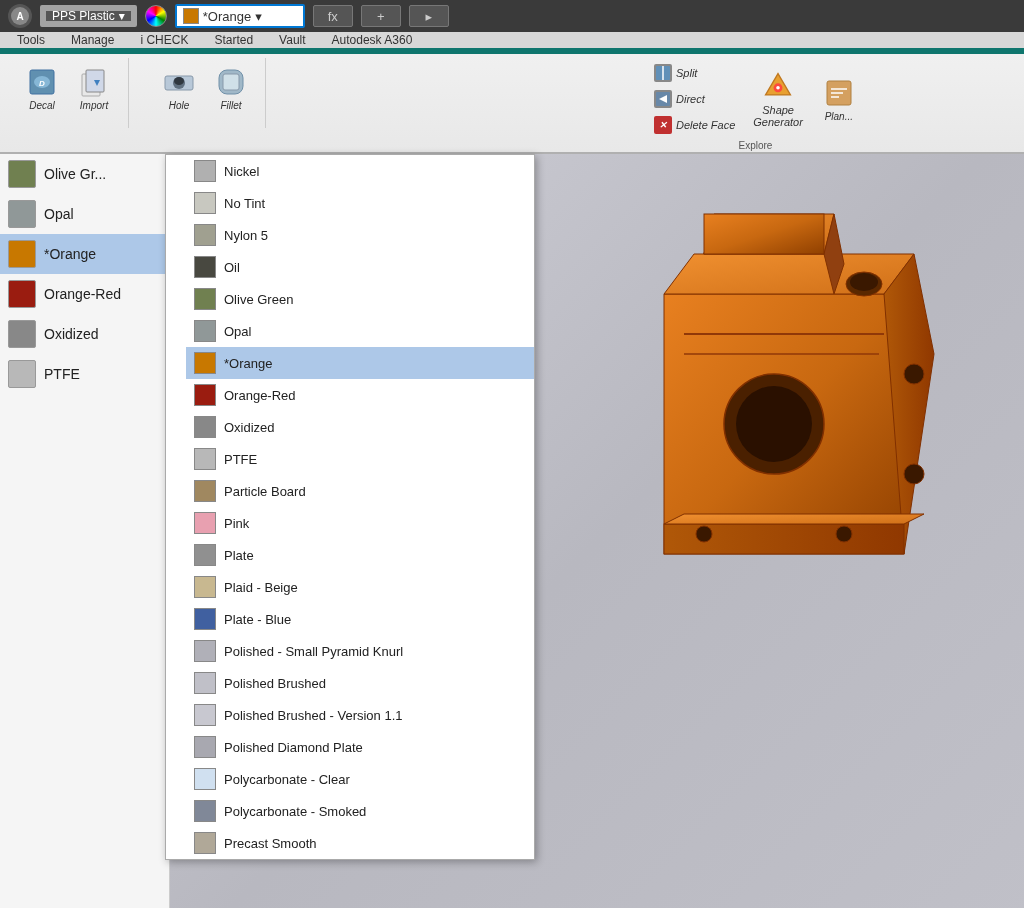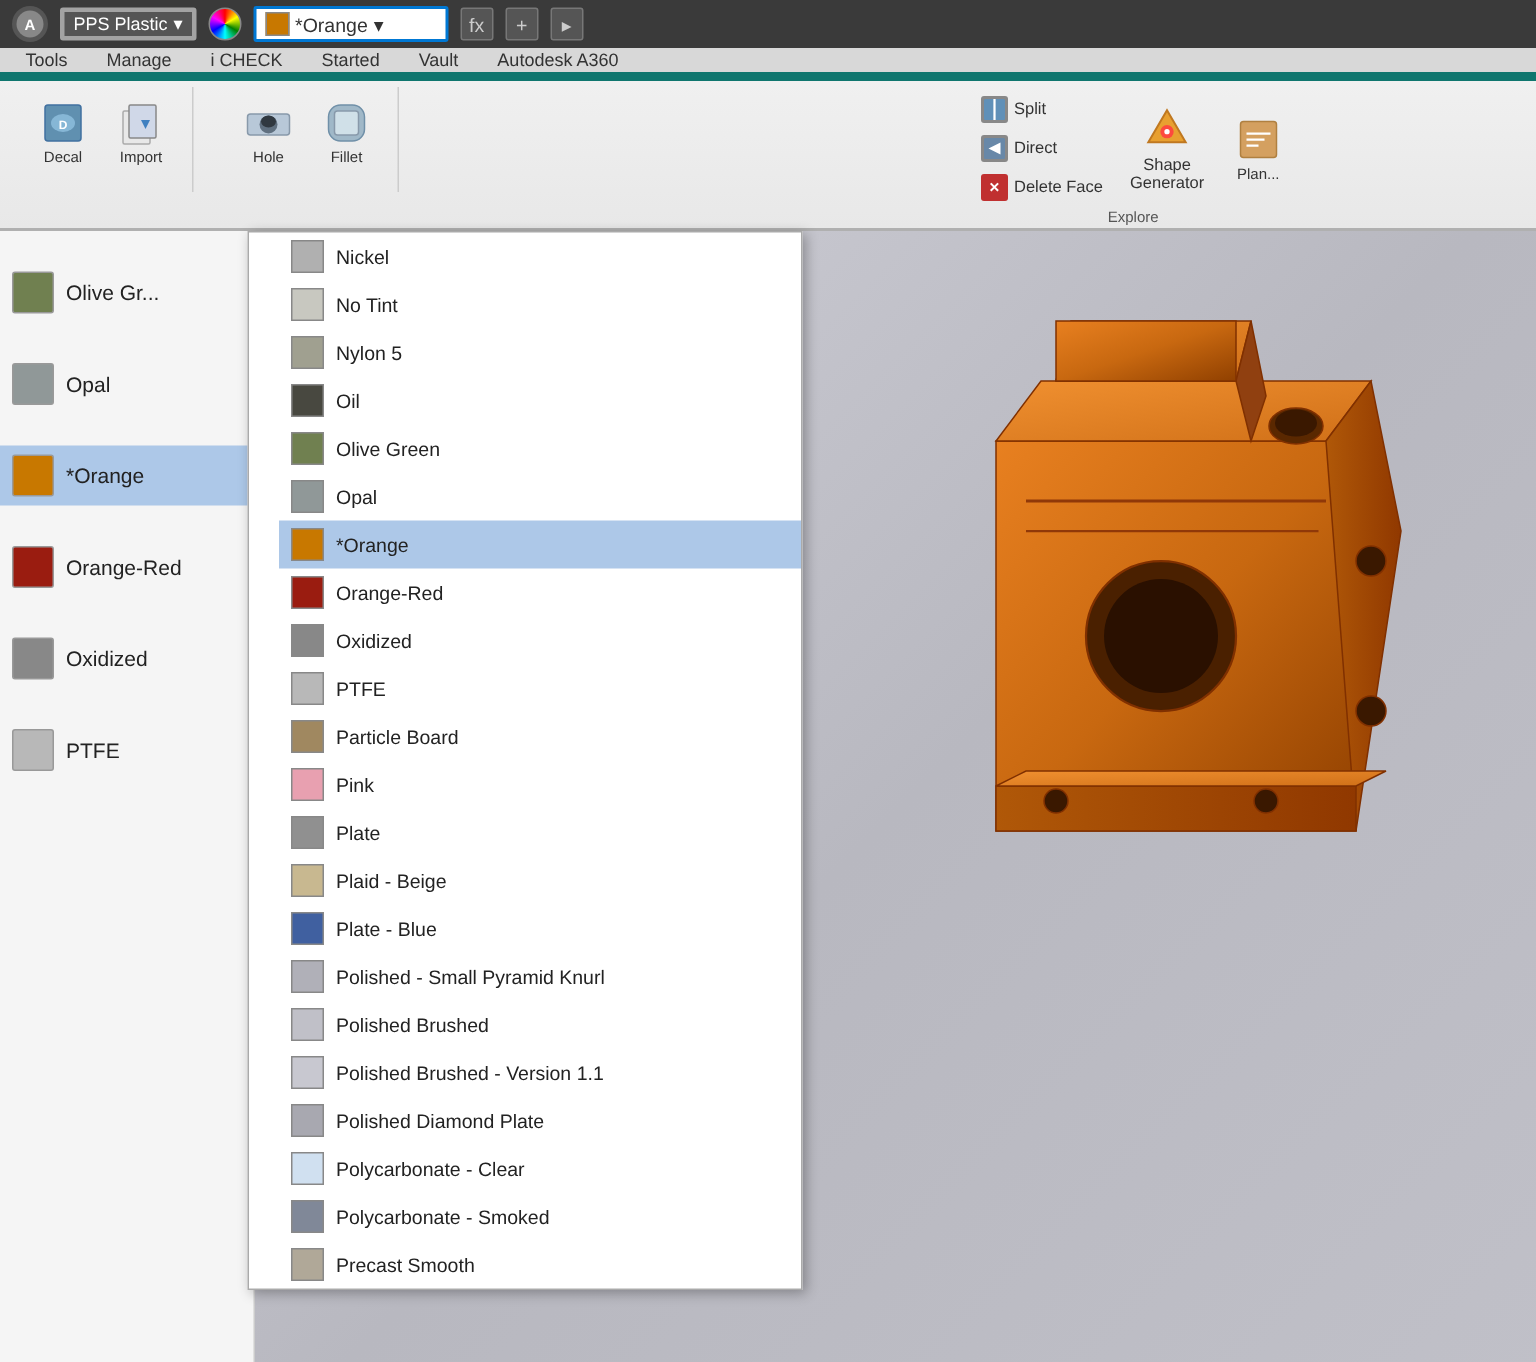--- a/index.html
+++ b/index.html
@@ -23,31 +23,31 @@
     }
     .top-bar-logo {
       width: 24px; height: 24px;
       background: #555;
       border-radius: 50%;
       display: flex; align-items: center; justify-content: center;
       color: white; font-size: 12px; font-weight: bold;
     }
     .top-bar-material-dropdown {
       display: flex; align-items: center; gap: 4px;
-      background: #555; border: 3px solid #a3a3a3;
+      background: #555; border: 6px solid #a3a3a3;
       padding: 2px 6px; border-radius: 2px; color: white; font-size: 12px;
       cursor: pointer; height: 22px;
     }
     .top-bar-color-btn {
       width: 22px; height: 22px;
       background: conic-gradient(red, yellow, green, cyan, blue, magenta, red);
       border-radius: 50%; border: 1px solid #888; cursor: pointer;
     }
     .top-bar-icon-btn {
-      width: 22px; height: 22px;
+      width: 40px; height: 22px;
       background: #555; border: 1px solid #777;
       display: flex; align-items: center; justify-content: center;
       color: #ccc; font-size: 13px; cursor: pointer; border-radius: 2px;
     }
     .orange-dropdown-btn {
       display: flex; align-items: center; gap: 4px;
       background: white; border: 2px solid #0078d4;
       padding: 2px 6px; border-radius: 2px; color: #333; font-size: 13px;
       cursor: pointer; height: 24px; min-width: 130px;
     }
@@ -104,20 +104,21 @@
     .ribbon-group-label {
       font-size: 10px;
       color: #555;
       margin-top: auto;
     }
 
     .ribbon-buttons {
       display: flex;
       gap: 8px;
       align-items: center;
+      font-style: italic;
     }
 
     .ribbon-btn {
       display: flex;
       flex-direction: column;
       align-items: center;
       gap: 2px;
       cursor: pointer;
       padding: 4px 6px;
       border-radius: 3px;
@@ -164,21 +165,20 @@
     }
 
     .material-item {
       display: flex;
       align-items: center;
       gap: 8px;
       padding: 6px 8px;
       cursor: pointer;
       font-size: 14px;
       color: #222;
-      margin-top: 21px;
     }
     .material-item.selected { background: #adc8e8; }
 
     .material-swatch {
       width: 28px; height: 28px;
       border: 1px solid #999;
       flex-shrink: 0;
       border-radius: 2px;
     }
 

